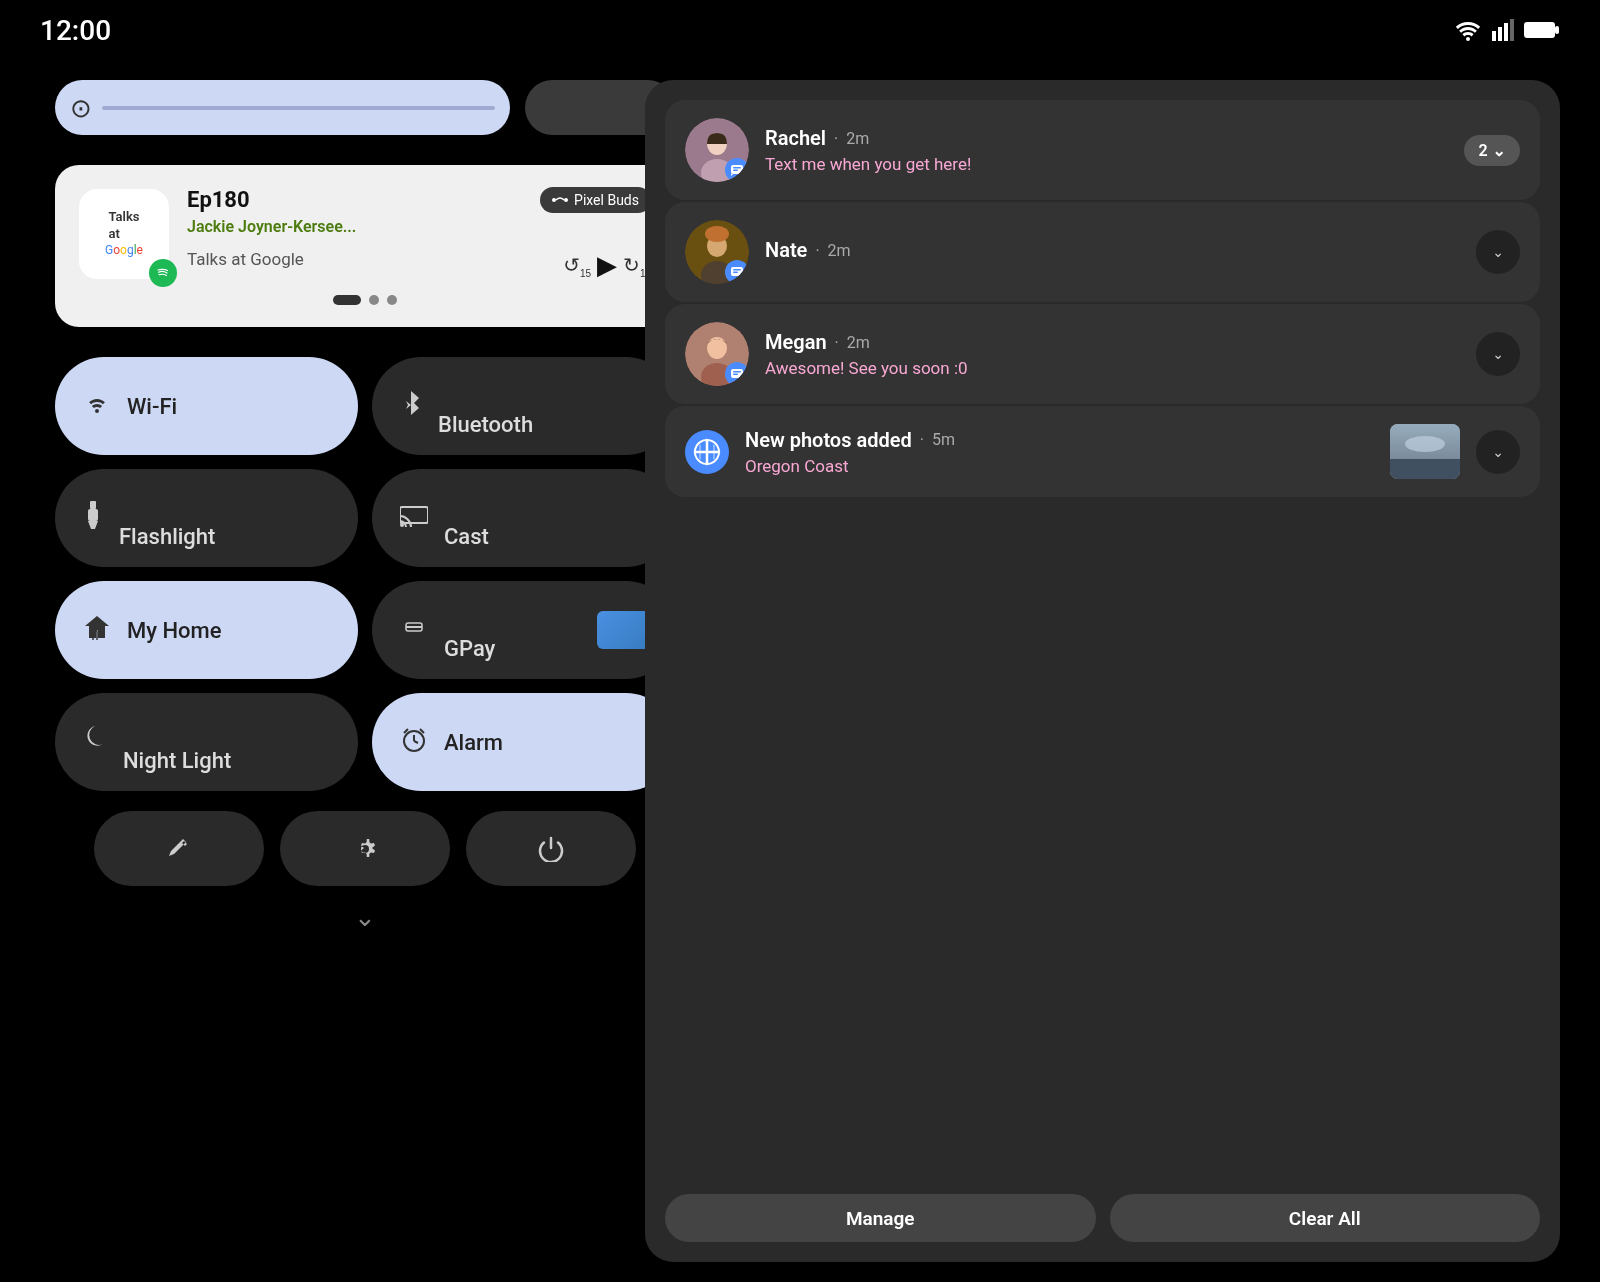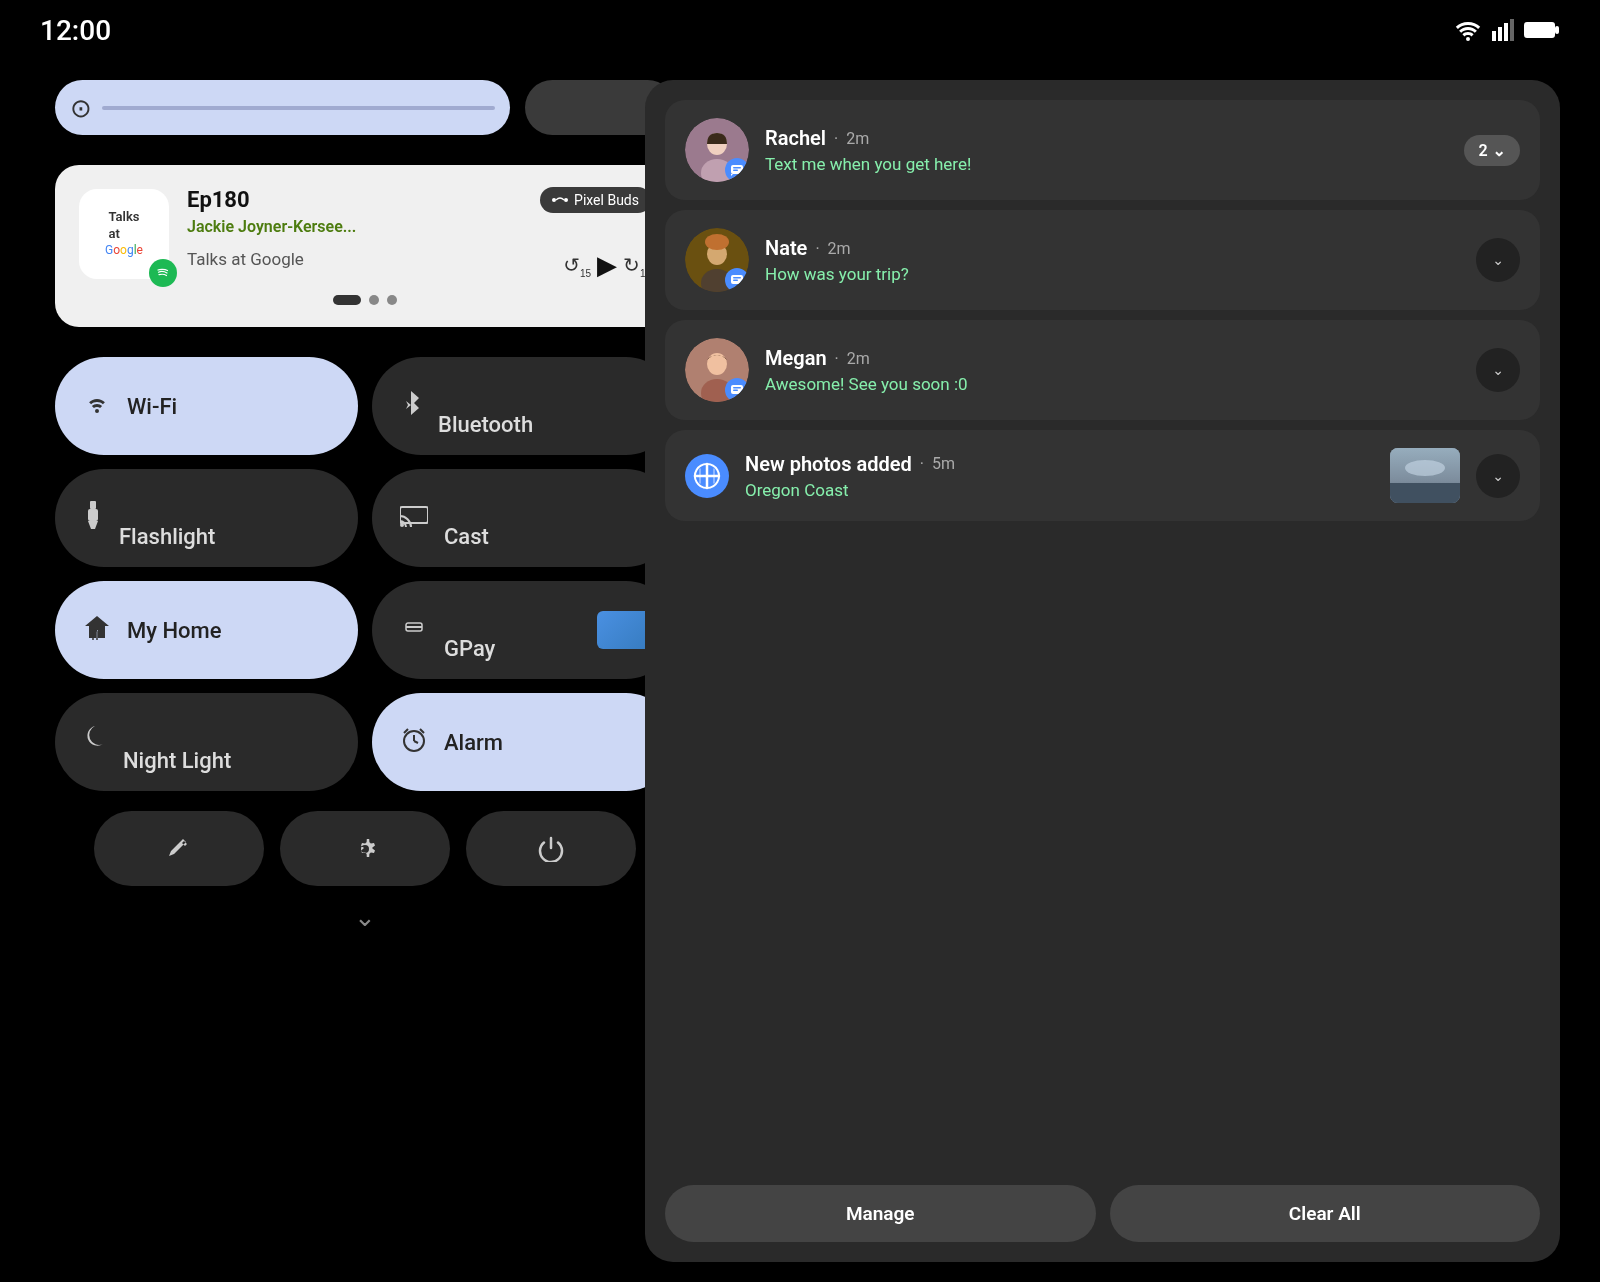--- a/index.html
+++ b/index.html
@@ -283,21 +283,21 @@
       position: absolute;
       top: 80px;
       left: 645px;
       right: 40px;
       bottom: 20px;
       background: #2a2a2a;
       border-radius: 28px;
       padding: 20px;
       display: flex;
       flex-direction: column;
-      gap: 10px;
+      gap: 2px;
     }
 
     .notification-card {
       background: #333;
       border-radius: 20px;
       padding: 18px 20px;
       display: flex;
       align-items: center;
       gap: 16px;
       cursor: pointer;
@@ -337,21 +337,21 @@
       font-size: 20px;
       font-weight: 600;
       color: #fff;
     }
     .notif-time {
       font-size: 16px;
       color: #aaa;
     }
     .notif-message {
       font-size: 17px;
-      color: #86efac;
+      color: #f9a8d4;
     }
     .notif-expand-btn {
       width: 44px;
       height: 44px;
       background: #222;
       border-radius: 50%;
       display: flex;
       align-items: center;
       justify-content: center;
       cursor: pointer;
@@ -394,21 +394,21 @@
 
     
     .notif-bottom-btns {
       display: flex;
       gap: 14px;
       margin-top: 8px;
       flex-shrink: 0;
     }
     .notif-action-btn {
       flex: 1;
-      height: 57px;
+      height: 48px;
       background: #444;
       border-radius: 30px;
       display: flex;
       align-items: center;
       justify-content: center;
       cursor: pointer;
       font-size: 19px;
       font-weight: 600;
       color: #fff;
     }
@@ -657,21 +657,20 @@
           <rect x="3" y="5.5" width="5" height="1.5" rx="0.75" fill="#4a8cff"></rect>
         </svg>
       </div>
     </div>
     <div class="notif-content">
       <div class="notif-header">
         <span class="notif-name">Nate</span>
         <span class="notif-time">·</span>
         <span class="notif-time">2m</span>
       </div>
-      <div class="notif-message">How was your trip?</div>
     </div>
     <div class="notif-expand-btn">⌄</div>
   </div>
 
   <div class="notification-card">
     <div class="notification-avatar">
       <svg width="64" height="64" viewBox="0 0 64 64">
         <rect width="64" height="64" rx="32" fill="#b08070"></rect>
         <ellipse cx="32" cy="26" rx="10" ry="11" fill="#f0c0a0"></ellipse>
         <ellipse cx="32" cy="55" rx="16" ry="14" fill="#a06050"></ellipse>

